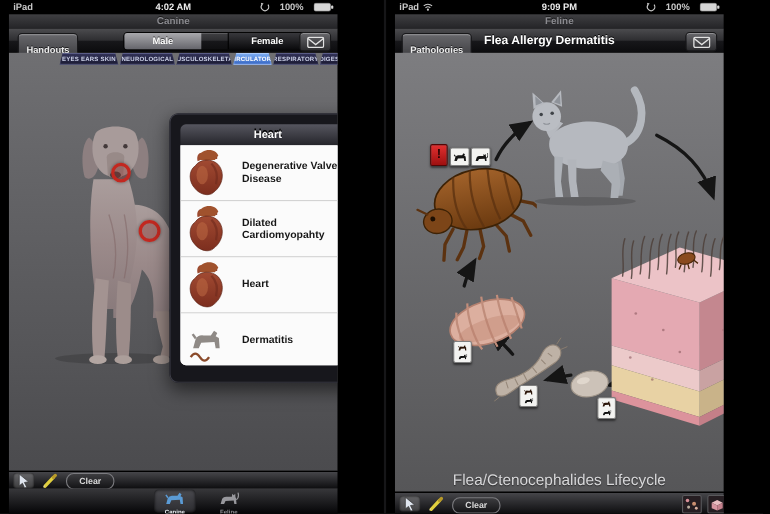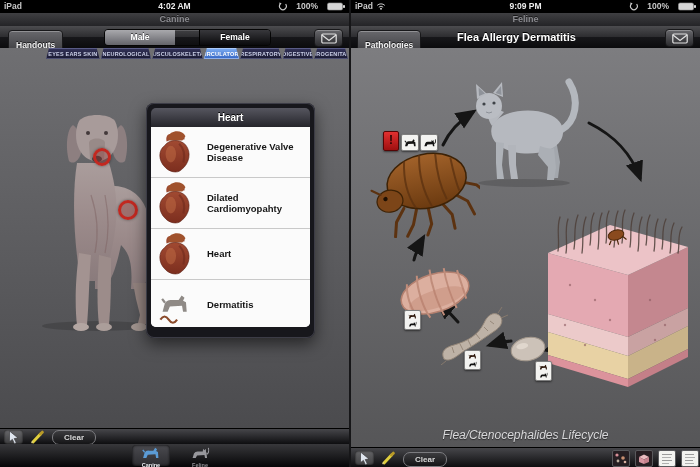--- a/index.html
+++ b/index.html
@@ -1,18 +1,18 @@
 <!DOCTYPE html>
 <html><head>
 <meta charset="utf-8">
 <style>
   html,body{margin:0;padding:0;background:#222;}
   .stage{position:relative;width:700px;height:467px;overflow:hidden;background:#000;
          font-family:"Liberation Sans",sans-serif;}
-  .panel{position:absolute;top:0;width:349px;height:467px;overflow:hidden;background:#000;}
+  .panel{position:absolute;top:0;width:299px;height:467px;overflow:hidden;background:#000;margin-left:8px;}
   .panel.left{left:0;} .panel.right{left:351px;}
   .divider{position:absolute;left:349px;top:0;width:2px;height:467px;background:#161618;}
 
   
   .statusbar{position:absolute;top:0;left:0;right:0;height:13px;background:#000;
              color:#c9c9c9;font-size:8.5px;font-weight:bold;}
   .sb-left{position:absolute;left:4px;top:1px;display:flex;align-items:center;gap:3px;}
   .sb-time{position:absolute;left:0;right:0;top:1px;text-align:center;color:#ededed;}
   .sb-right{position:absolute;right:3px;top:1px;display:flex;align-items:center;gap:9px;}
 
@@ -49,21 +49,21 @@
   
   .tabs{position:absolute;top:0;left:46px;width:302px;height:11px;display:flex;gap:1px;}
   .tab{height:11px;display:flex;align-items:center;justify-content:center;
        background:linear-gradient(#33335a,#1a1a32);box-shadow:inset 0 0 0 1px rgba(150,155,205,.4);
        color:#ccd1e8;font-size:5.5px;font-weight:bold;letter-spacing:.2px;white-space:nowrap;
        overflow:hidden;clip-path:polygon(3px 0,calc(100% - 3px) 0,100% 100%,0 100%);}
   .tab.active{background:linear-gradient(#82b2f6,#3263c2);color:#fff;box-shadow:inset 0 0 0 1px rgba(200,220,255,.6);}
 
   
   .popover{position:absolute;left:146px;top:55px;width:159px;height:225px;background:#17171c;
-           border-radius:8px;padding:5px;box-shadow:0 6px 16px rgba(0,0,0,.55),inset 0 0 0 1px #3c3c46;}
+           border-radius:8px;padding:10px;box-shadow:0 6px 16px rgba(0,0,0,.55),inset 0 0 0 1px #3c3c46;}
   .pop-head{height:19px;line-height:19px;text-align:center;color:#fff;font-weight:bold;font-size:10px;
             background:linear-gradient(#56565f,#25252b);border-radius:5px 5px 0 0;text-shadow:0 -1px 0 #000;}
   .pop-body{height:200px;background:#fafafa;border-radius:0 0 5px 5px;overflow:hidden;}
   .pop-row{display:flex;align-items:center;height:50px;border-bottom:1px solid #c9c9c9;background:#fbfbfb;}
   .pop-thumb{width:44px;height:46px;flex:none;margin-left:2px;}
   .pop-label{font-size:9.5px;font-weight:bold;color:#161616;margin-left:10px;line-height:1.2;width:96px;}
 
   
   .ring{position:absolute;border:3px solid #c22820;border-radius:50%;background:rgba(145,30,22,.3);
         box-shadow:0 0 3px rgba(0,0,0,.45);}
@@ -81,21 +81,21 @@
   
   .tabbar{position:absolute;top:444px;height:23px;left:0;right:0;
           background:linear-gradient(#38383b,#050507);}
   .species{position:absolute;top:1px;width:38px;height:21px;border-radius:4px;text-align:center;}
   .species.active{background:linear-gradient(#4b4b50,#2c2c30);box-shadow:inset 0 0 3px #000;}
   .species .lbl{display:block;font-size:5.5px;font-weight:bold;margin-top:-1px;}
   .species.active .lbl{color:#eef1f6;} .species:not(.active) .lbl{color:#909095;}
 
   
   .caption{position:absolute;top:380px;left:0;right:0;text-align:center;color:#d8d8da;
-           font-size:12px;text-shadow:0 1px 1px rgba(0,0,0,.5);font-style:italic;}
+           font-size:14px;text-shadow:0 1px 1px rgba(0,0,0,.5);}
   .badge{position:absolute;border-radius:2px;box-shadow:0 1px 2px rgba(0,0,0,.5);}
   .badge.white{background:#f3f3f1;border:1px solid #7e7e7e;display:flex;align-items:center;justify-content:center;}
   .badge.red{background:linear-gradient(#e23030,#9e1010);border:1px solid #550505;color:#2a0404;
              font-weight:bold;font-size:12px;text-align:center;line-height:17px;}
   .envbadge{position:absolute;width:15px;height:16px;background:#f3f3f1;border:1px solid #7e7e7e;
             border-radius:2px;box-shadow:0 1px 2px rgba(0,0,0,.5);display:flex;flex-direction:column;
             align-items:center;justify-content:space-around;padding:1px 0;}
   .arrowsvg{position:absolute;left:0;top:0;pointer-events:none;}
   .arrow{fill:none;stroke:#151515;stroke-width:3;stroke-linecap:round;marker-end:url(#ah);}
 

